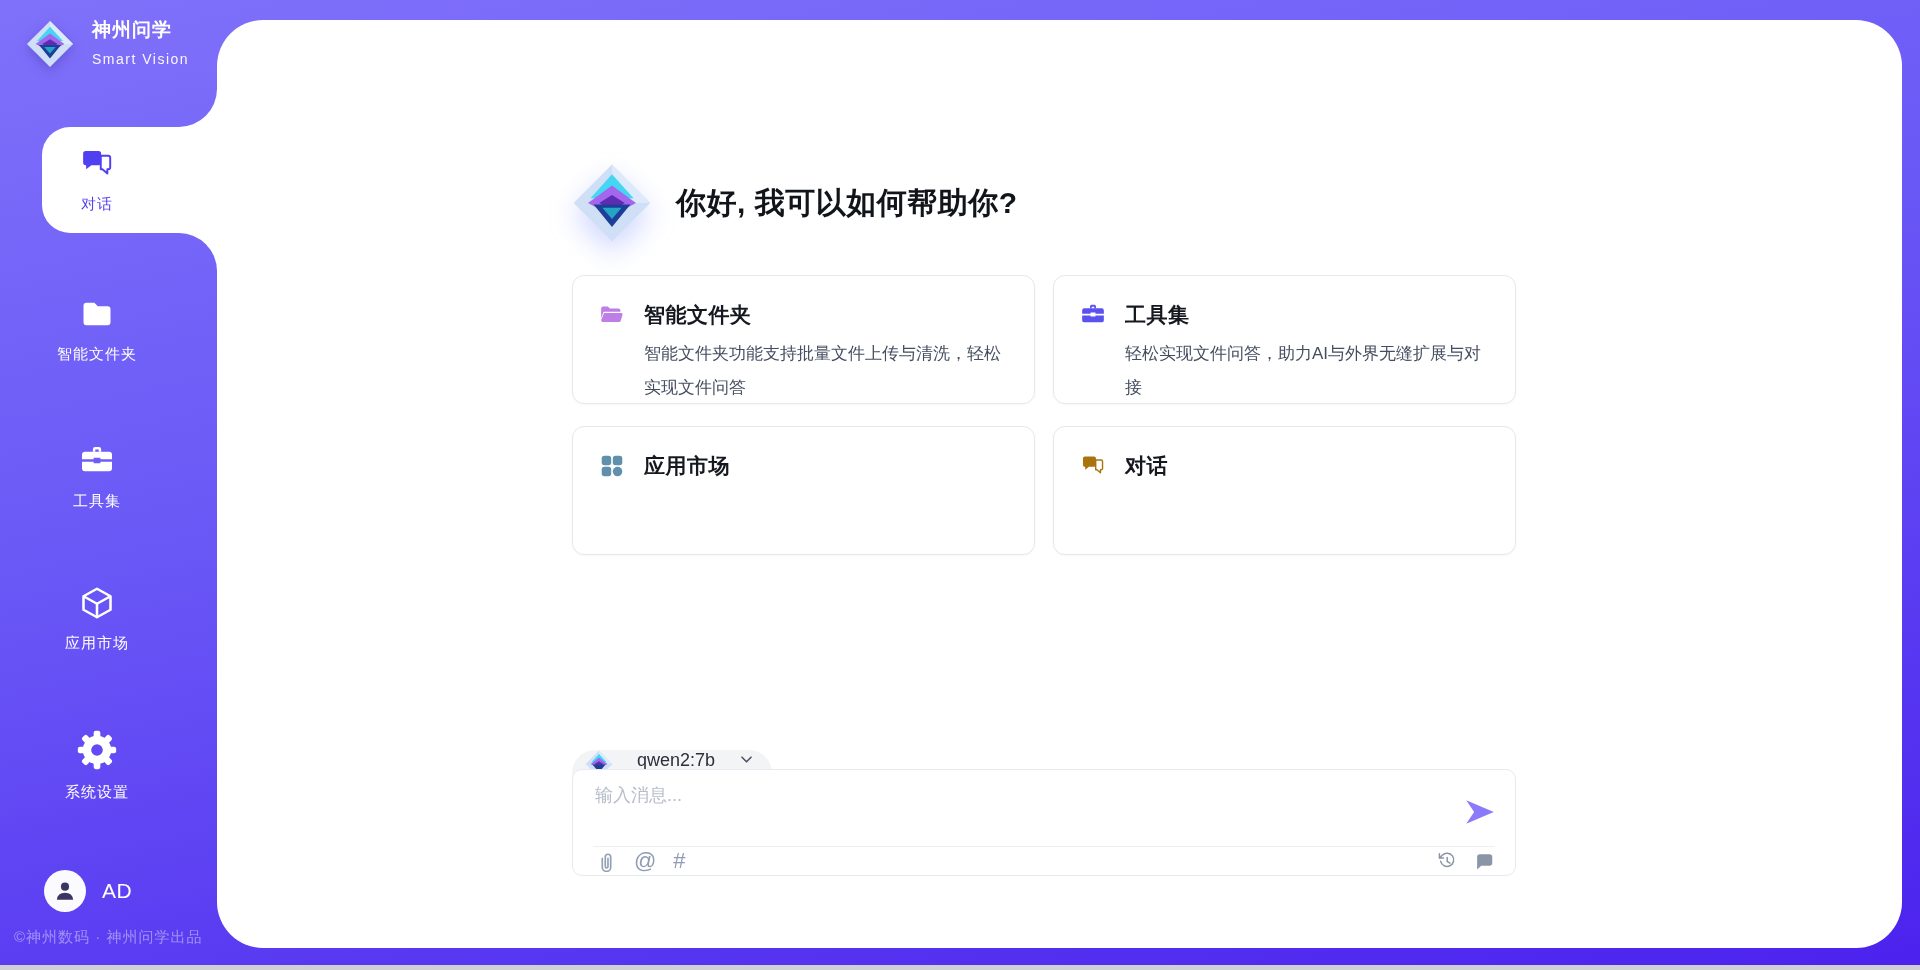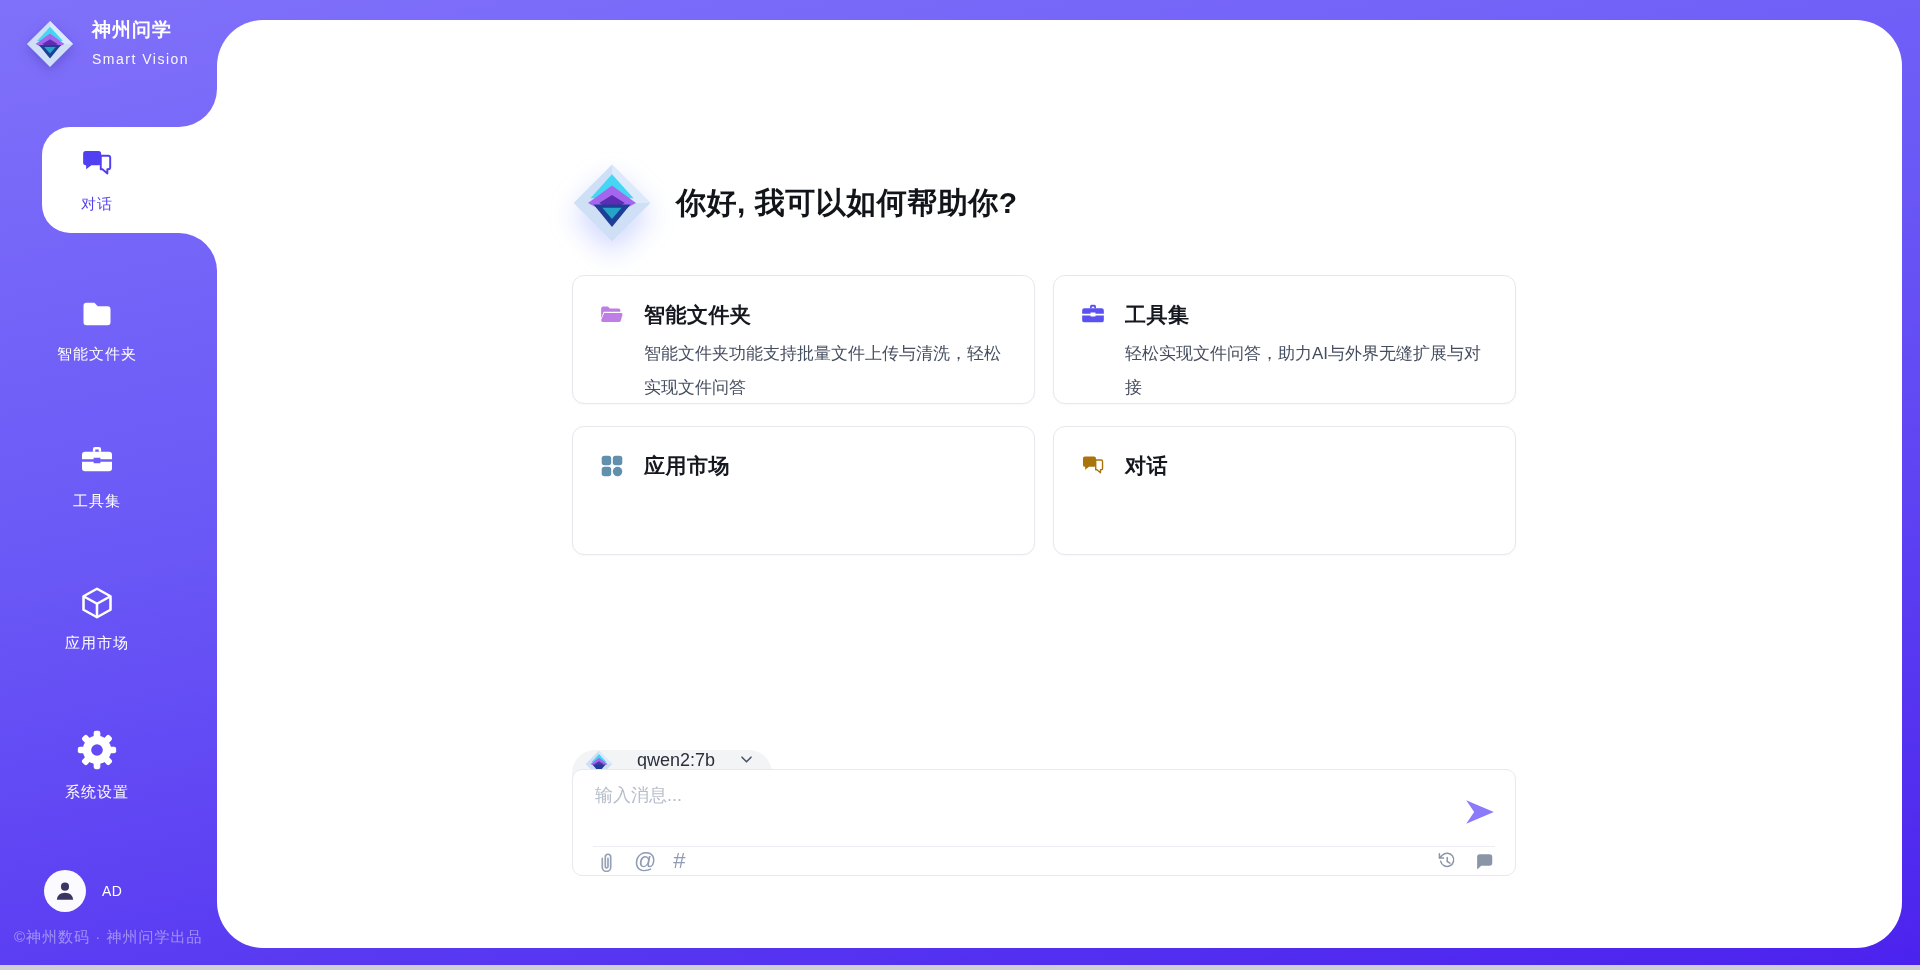--- a/index.html
+++ b/index.html
@@ -44,21 +44,21 @@
     position:absolute; left:0; width:194px; text-align:center;
     color:#ffffff; cursor:pointer;
   }
   .nav-item .nav-icon { display:inline-block; width:36px; height:36px; }
   .nav-item .nav-label { display:block; margin-top:9px; font-size:15px; letter-spacing:1px; }
   .nav-item.active { color:#5140f1; }
 
   .user-chip { position:absolute; left:44px; top:870px; display:flex; align-items:center; gap:16px; cursor:pointer; }
   .avatar { width:42px; height:42px; border-radius:50%; background:#fbfaff; display:flex; align-items:center; justify-content:center; }
   .avatar svg { width:26px; height:26px; color:#3a3663; }
-  .user-name { color:#fff; font-size:14px; letter-spacing:.5px; }
+  .user-name { color:#fff; font-size:21px; letter-spacing:.5px; }
 
   .copyright { position:absolute; left:14px; top:928px; color:rgba(255,255,255,.42); font-size:15px; letter-spacing:1px; white-space:nowrap; }
 
   .bottom-strip { position:absolute; left:0; bottom:0; width:100%; height:5px; background:#cfd0d5; }
 
   
   .content { position:absolute; left:355px; top:0; width:944px; height:100%; }
 
   .greeting { position:absolute; top:143px; left:0; display:flex; align-items:center; }
   .greeting .logo { width:80px; height:80px; filter:drop-shadow(0 12px 14px rgba(120,140,255,.35)); }

